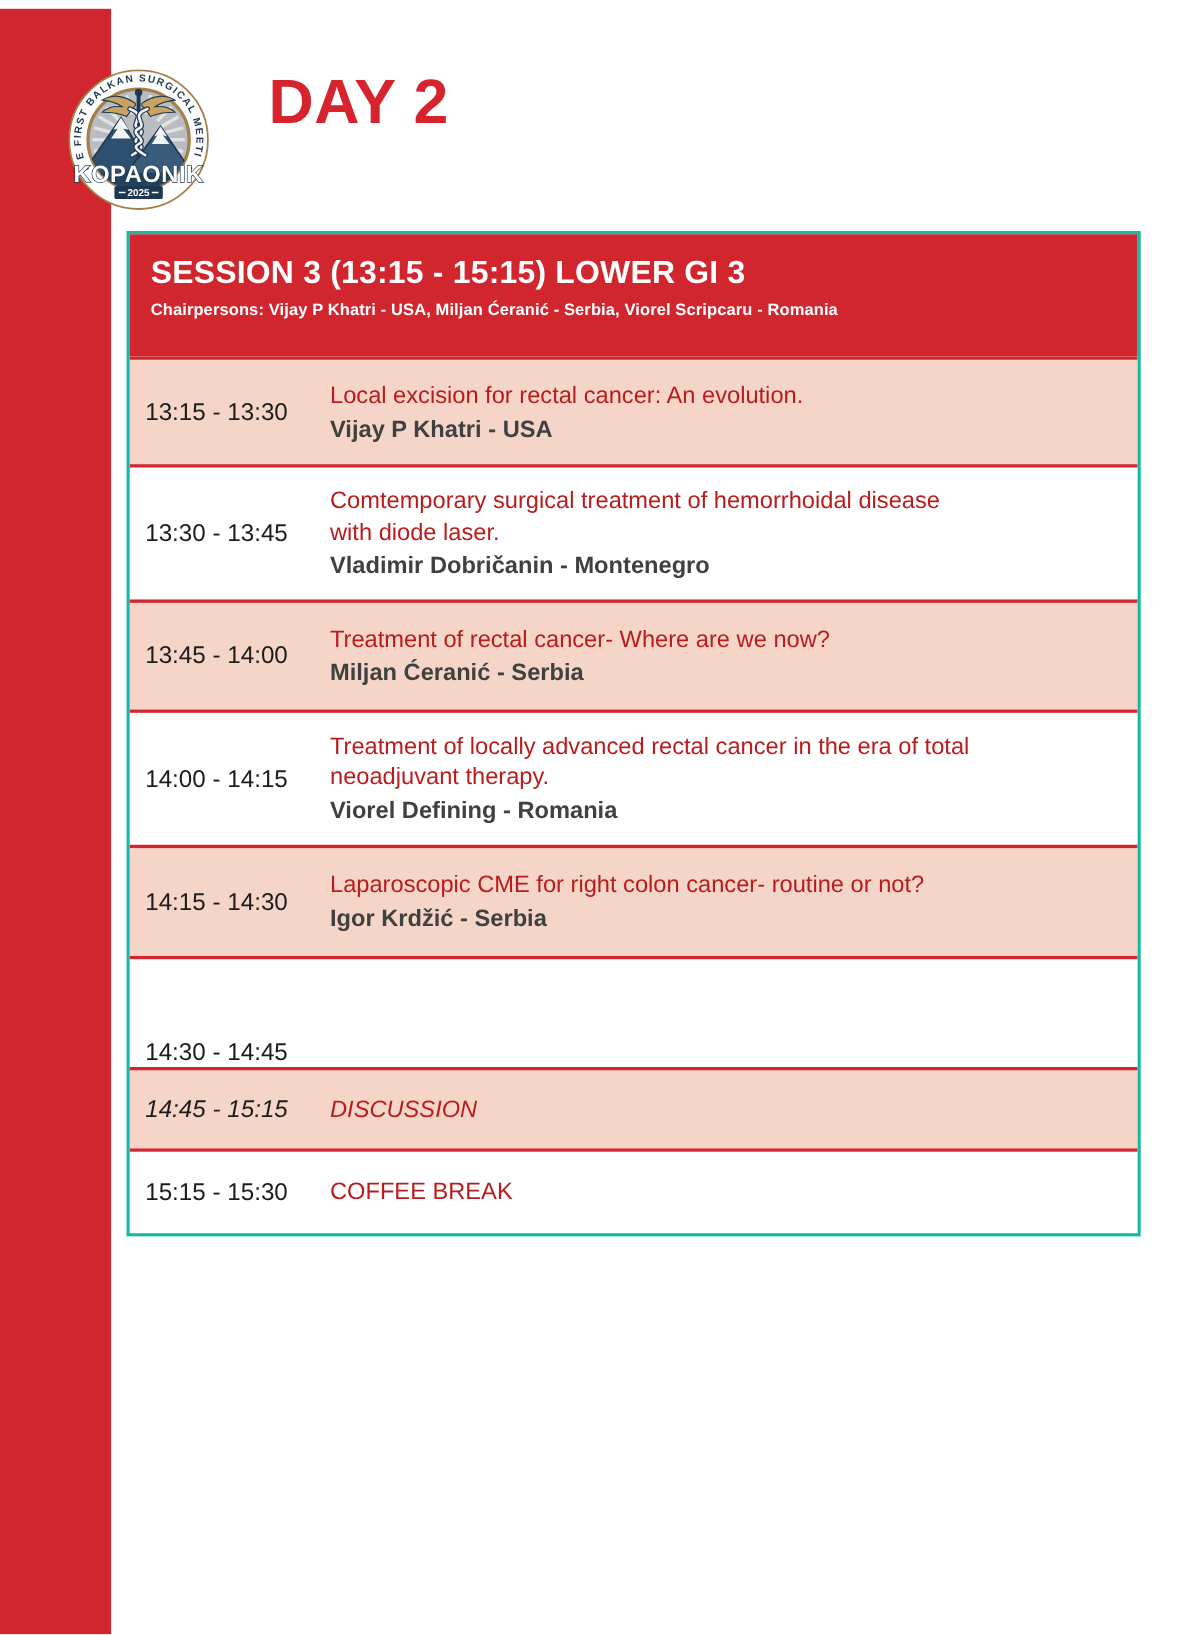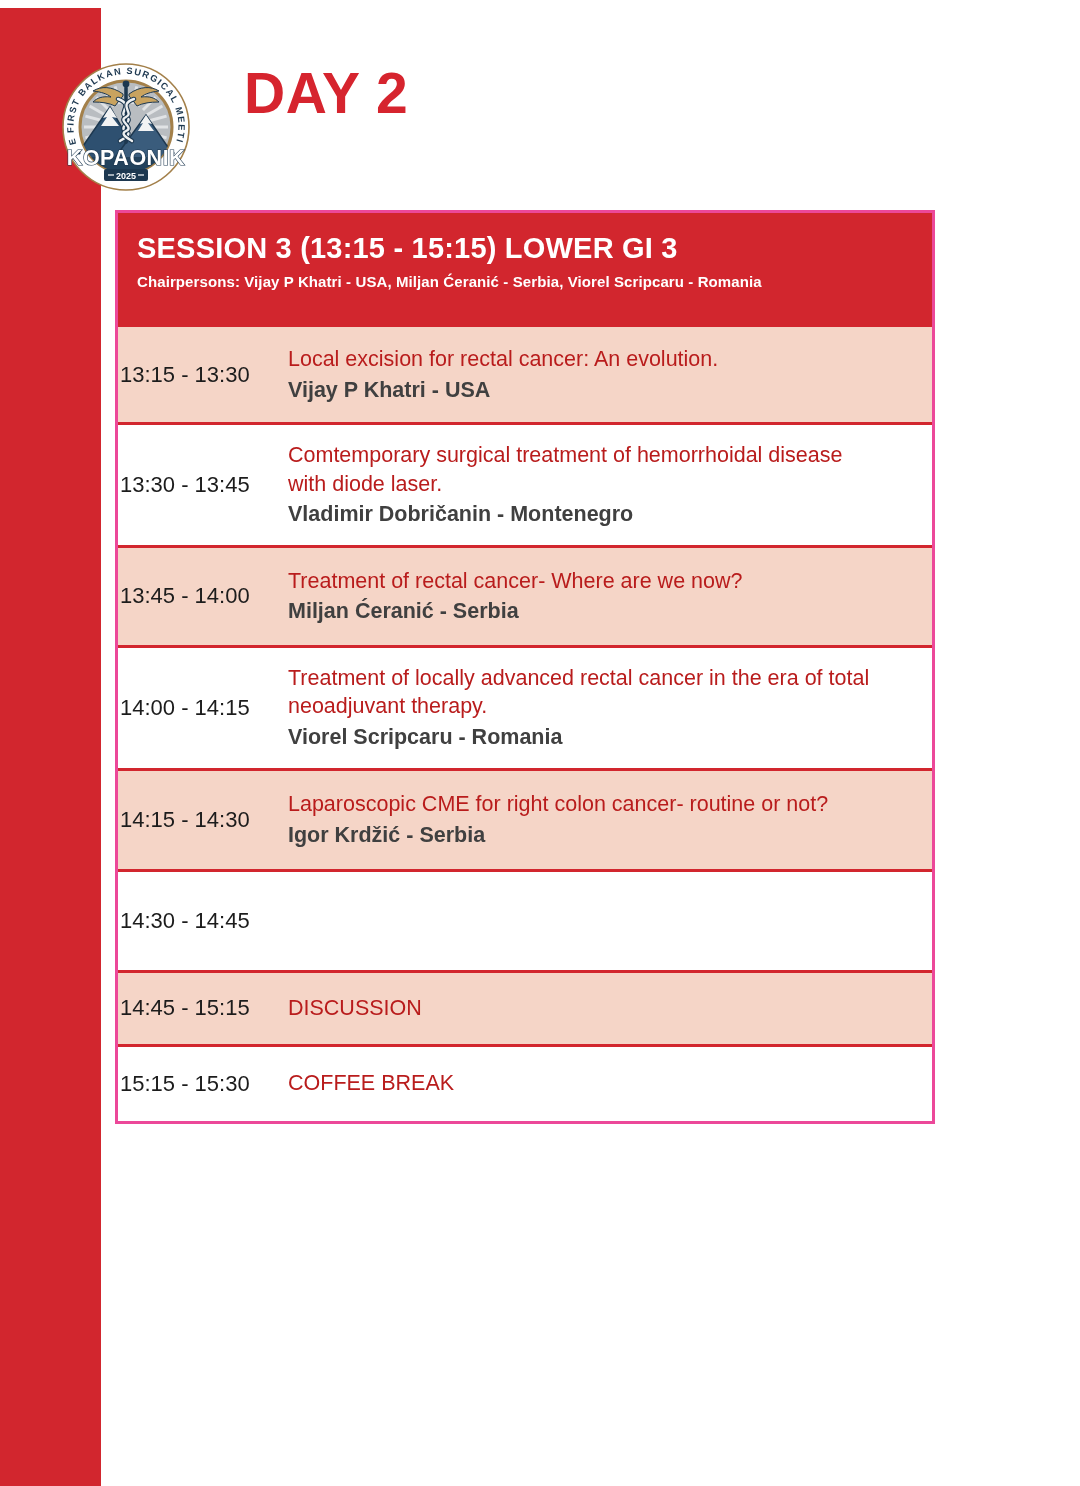--- a/index.html
+++ b/index.html
@@ -6,49 +6,49 @@
   .page{
     position:relative;width:1080px;height:1486px;background:#ffffff;
     overflow:hidden;font-family:"Liberation Sans",sans-serif;
   }
   .red-bar{position:absolute;left:0;top:8px;width:101px;height:1478px;background:#d2262e;}
   .logo-wrap{position:absolute;left:62px;top:63px;width:128px;height:128px;}
   .title-block{position:absolute;left:244px;top:64px;}
   .day-title{font-size:57px;font-weight:bold;color:#d6242e;line-height:1.05;letter-spacing:0.5px;}
   .date-hall{font-size:33px;font-weight:bold;color:#151515;margin-top:5px;letter-spacing:0.2px;}
   .schedule{
-    position:absolute;left:115px;top:210px;width:820px;
-    border:3px solid #ec4899;box-sizing:border-box;background:#fff;
+    position:absolute;left:115px;top:210px;width:922px;
+    border:3px solid #14b8a6;box-sizing:border-box;background:#fff;
   }
   .session-header{
     background:#d2262e;color:#ffffff;height:111px;box-sizing:border-box;
     padding:19px 14px 0 19px;
   }
   .session-title{font-size:29px;font-weight:bold;letter-spacing:0.2px;}
   .session-chairs{font-size:15px;font-weight:bold;margin-top:8px;letter-spacing:0.1px;}
   .row{
     display:flex;align-items:center;border-top:3px solid #d2262e;box-sizing:border-box;
   }
   .row.pink{background:#f5d5c7;}
   .row.white{background:#ffffff;}
   .row:first-of-type{border-top:none;}
   .cell-time{
-    flex:0 0 168px;padding-left:2px;font-size:22px;color:#1c1c1c;white-space:nowrap;
+    flex:0 0 168px;padding-left:14px;font-size:22px;color:#1c1c1c;white-space:nowrap;
   }
   .cell-content{flex:1;padding:16px 18px 16px 0;}
   .talk-title{
     font-size:21.5px;color:#b91c1c;line-height:1.33;white-space:pre-line;
   }
   .talk-speaker{
     font-size:21.5px;color:#404040;font-weight:bold;line-height:1.33;margin-top:2px;
   }
   .talk-speaker:empty{display:none;}
   .h-r1{min-height:98px;} .h-r2{min-height:118px;} .h-r3{min-height:100px;}
-  .h-r4{min-height:123px;} .h-r5{min-height:101px;} .h-r6{min-height:101px;}
-  .h-r7{min-height:74px;} .h-r8{min-height:77px;}
+  .h-r4{min-height:123px;} .h-r5{min-height:101px;} .h-r6{min-height:101px;align-items:flex-end;}
+  .h-r7{min-height:74px;font-style:italic;} .h-r8{min-height:77px;}
 </style>
 </head>
 <body>
 
 <div class="page">
 
   <div class="red-bar"></div>
 
   <div class="logo-wrap">
     <svg width="128" height="128" viewBox="0 0 128 128">
@@ -156,21 +156,21 @@
         <div class="talk-title">Treatment of rectal cancer- Where are we now?</div>
         <div class="talk-speaker">Miljan Ćeranić - Serbia</div>
       </div>
     </div>
 
     <div class="row white h-r4">
       <div class="cell-time">14:00 - 14:15</div>
       <div class="cell-content">
         <div class="talk-title">Treatment of locally advanced rectal cancer in the era of total
 neoadjuvant therapy.</div>
-        <div class="talk-speaker">Viorel Scripcaru - Romania</div>
+        <div class="talk-speaker">Viorel Defining - Romania</div>
       </div>
     </div>
 
     <div class="row pink h-r5">
       <div class="cell-time">14:15 - 14:30</div>
       <div class="cell-content">
         <div class="talk-title">Laparoscopic CME for right colon cancer- routine or not?</div>
         <div class="talk-speaker">Igor Krdžić - Serbia</div>
       </div>
     </div>

